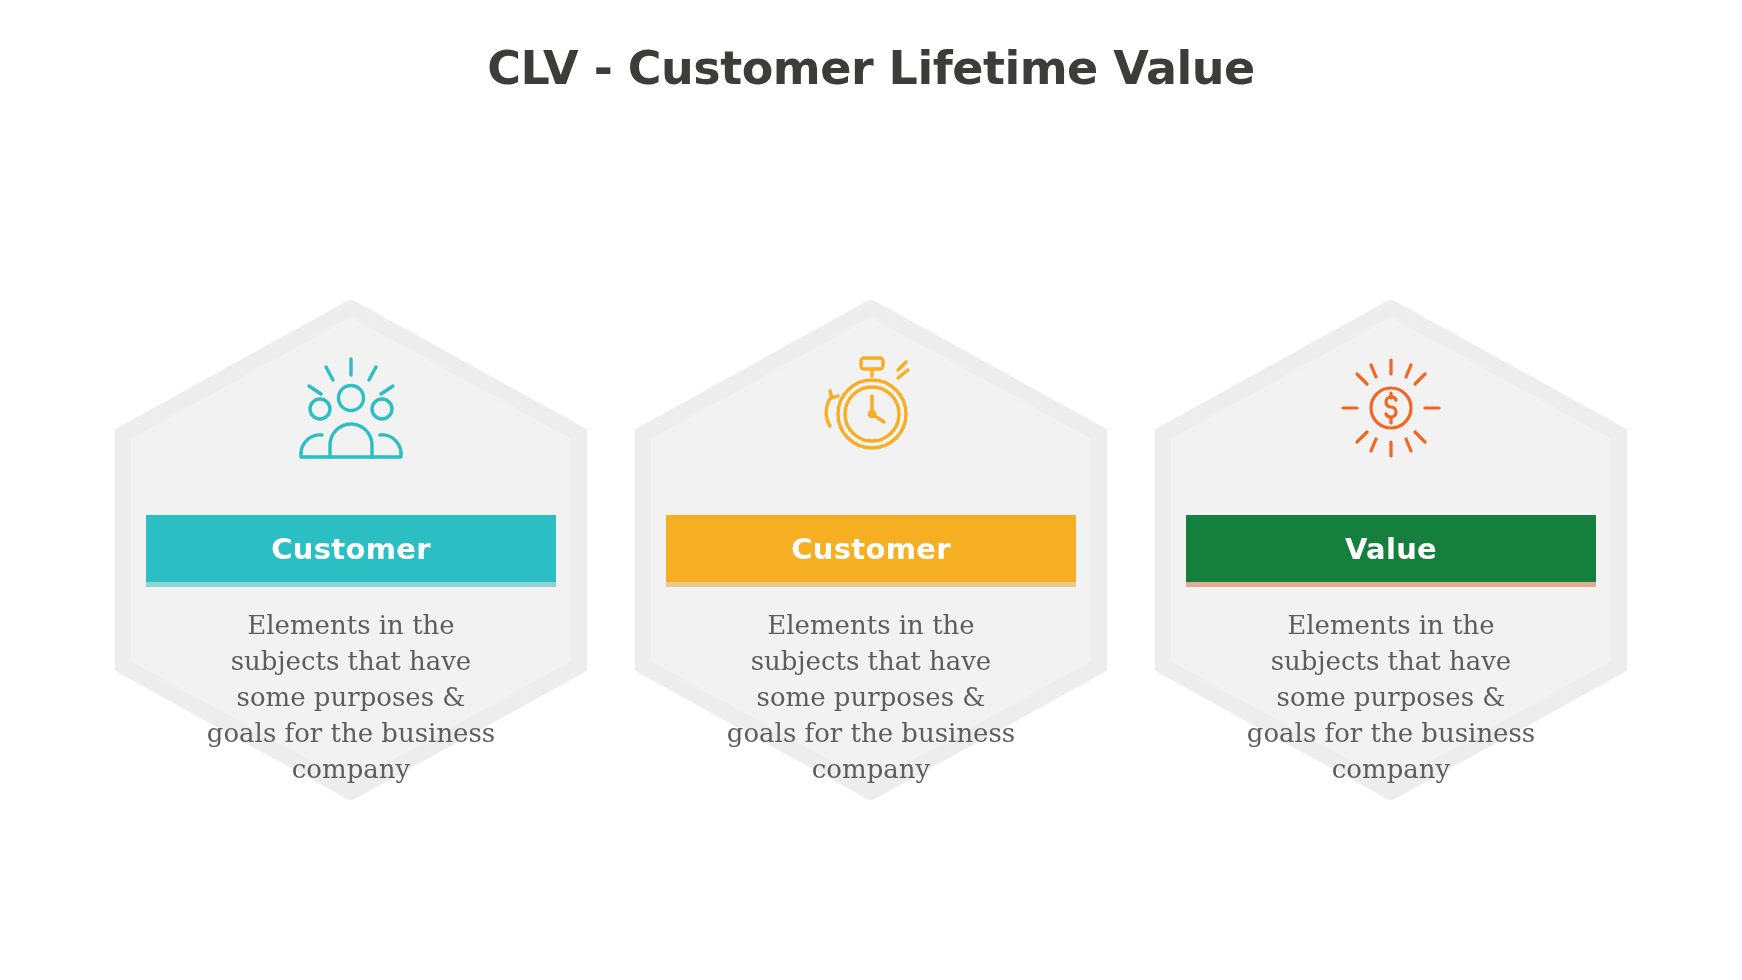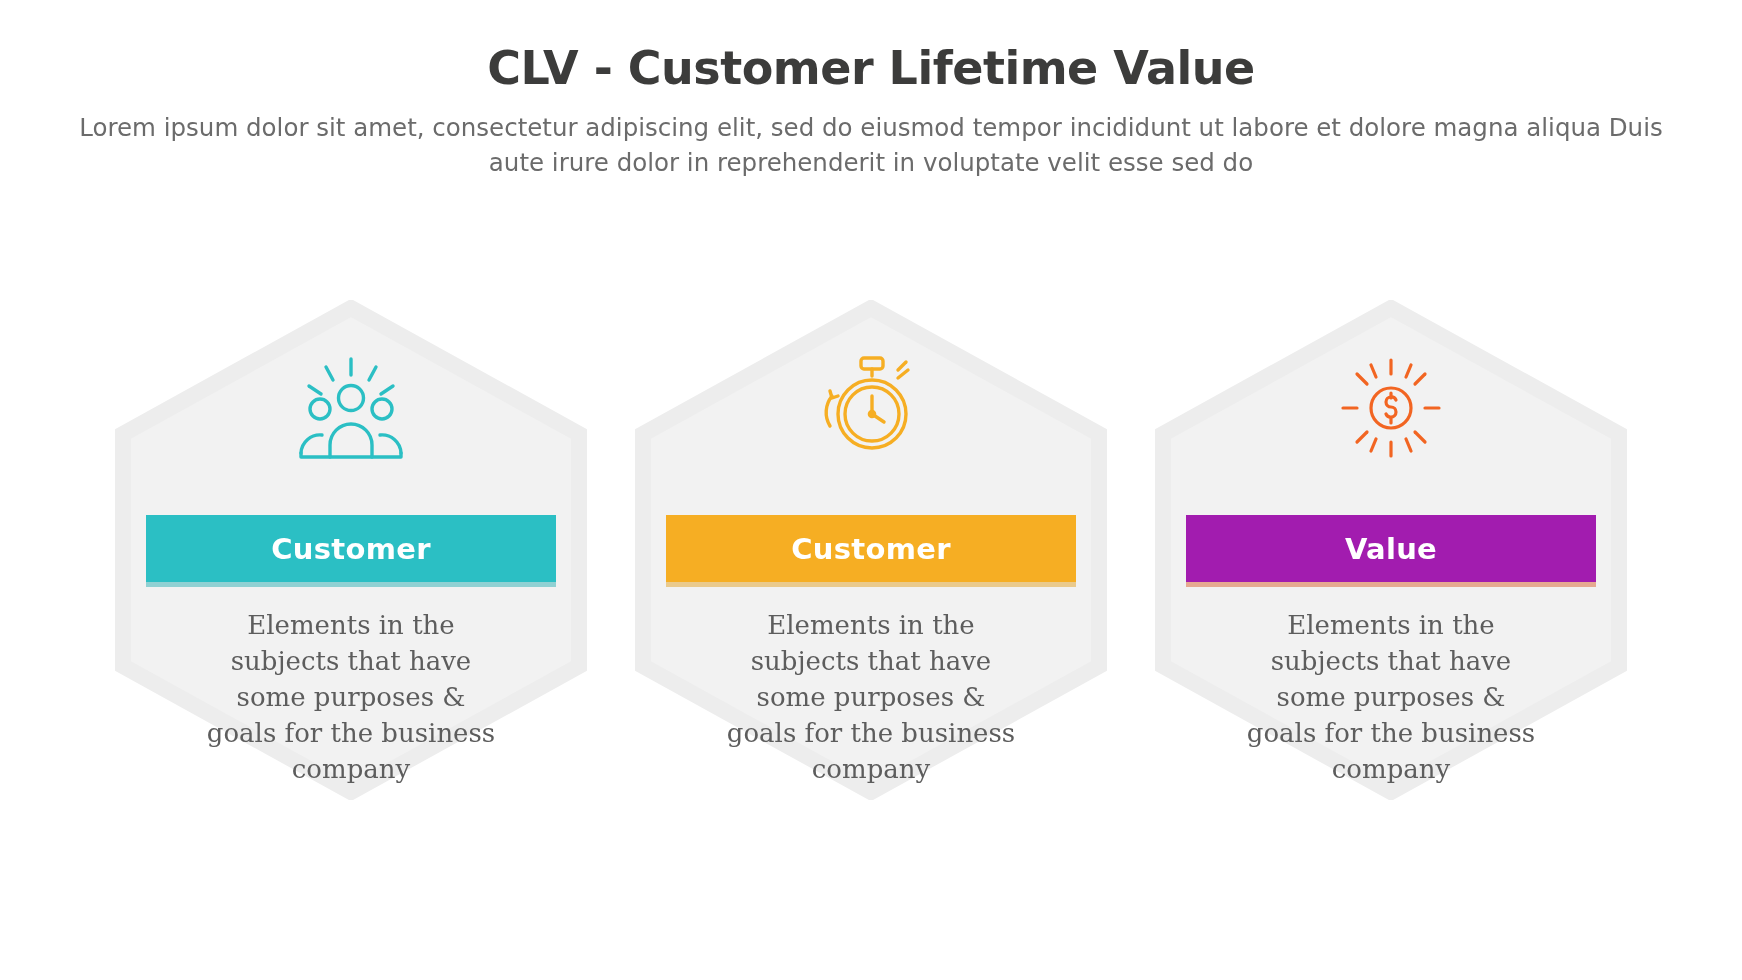--- a/index.html
+++ b/index.html
@@ -120,21 +120,20 @@
     color: #5d5d5d;
   }
 </style>
 </head>
 <body>
 
 <div class="page">
 
   <div class="header">
     <h1 class="title">CLV - Customer Lifetime Value</h1>
-    <p class="subtitle">Lorem ipsum dolor sit amet, consectetur adipiscing elit, sed do eiusmod tempor incididunt ut labore et dolore magna aliqua Duis aute irure dolor in reprehenderit in voluptate velit esse sed do</p>
   </div>
 
   <div class="cards">
 
     <div class="card">
       <div class="hexwrap">
         <svg width="472" height="500" viewBox="0 0 472 500">
           <polygon points="236,8 464,134 464,366 236,492 8,366 8,134" fill="#f2f2f2" stroke="#ededed" stroke-width="16"></polygon>
         </svg>
       </div>
@@ -223,21 +222,21 @@
             <line x1="22" y1="22" x2="32" y2="32"></line>
             <line x1="80" y1="80" x2="90" y2="90"></line>
             <line x1="90" y1="22" x2="80" y2="32"></line>
             <line x1="32" y1="80" x2="22" y2="90"></line>
             <line x1="36" y1="13" x2="41" y2="25"></line>
             <line x1="76" y1="13" x2="71" y2="25"></line>
             <line x1="36" y1="99" x2="41" y2="87"></line>
             <line x1="76" y1="99" x2="71" y2="87"></line>
           </svg>
         </div>
-        <div class="band" style="background:#a21caf;">
+        <div class="band" style="background:#15803d;">
           <span class="band-shadow" style="background:#d8501a;"></span>
           <span class="band-label">Value</span>
         </div>
         <div class="desc">Elements in the subjects that have  some purposes &amp; goals for the  business company</div>
       </div>
     </div>
 
   </div>
 </div>
 

